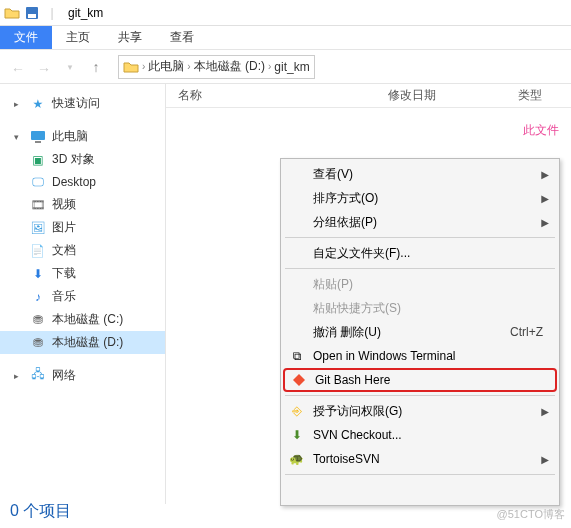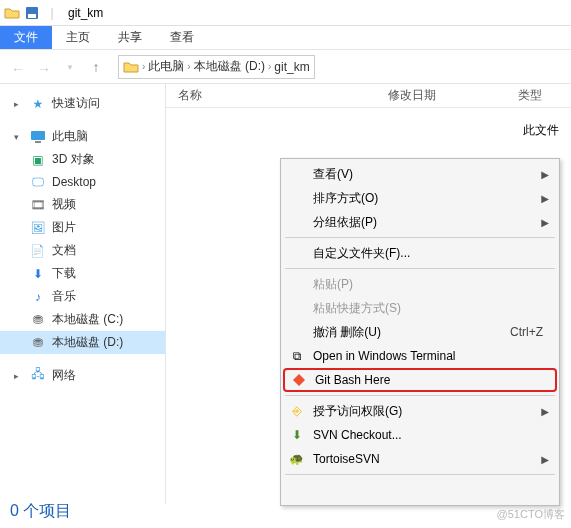--- a/index.html
+++ b/index.html
@@ -21,21 +21,21 @@
 .sb-group{margin-bottom:10px}
 .sb-item{display:flex;align-items:center;gap:6px;padding:3px 4px 3px 14px;color:#333;cursor:pointer}
 .sb-item.sel{background:#cce8ff}
 .sb-item .exp{width:10px;color:#666;font-size:9px}
 .ico{width:16px;height:16px;display:inline-flex;align-items:center;justify-content:center;font-size:12px}
 .content{flex:1;position:relative}
 .col-headers{display:flex;border-bottom:1px solid #e8e8e8;height:24px;align-items:center;color:#555}
 .col-h{padding:0 12px}
 .col-h.name{width:210px}
 .col-h.date{width:130px}
-.empty-msg{position:absolute;right:12px;top:38px;color:#000000}
+.empty-msg{position:absolute;right:12px;top:38px;color:#ec4899}
 .status{position:absolute;bottom:6px;left:10px;color:#1a5fb4;font-size:16px}
 .watermark{position:absolute;right:6px;bottom:6px;color:#bbb;font-size:11px}
 .ctx-menu{position:absolute;left:280px;top:158px;width:280px;background:#f5f5f5;border:1px solid #bcbcbc;box-shadow:2px 2px 4px rgba(0,0,0,.2);padding:3px 2px}
 .mi{display:flex;align-items:center;height:24px;padding:0 6px 0 30px;position:relative;color:#000}
 .mi.disabled{color:#9a9a9a}
 .mi .micon{position:absolute;left:6px;width:16px;height:16px;display:flex;align-items:center;justify-content:center}
 .mi .sub{position:absolute;right:8px;color:#555;font-size:10px}
 .mi .hk{position:absolute;right:14px;color:#444}
 .sep{height:1px;background:#d0d0d0;margin:3px 2px}
 .highlight{border:2px solid #d22;border-radius:4px}

